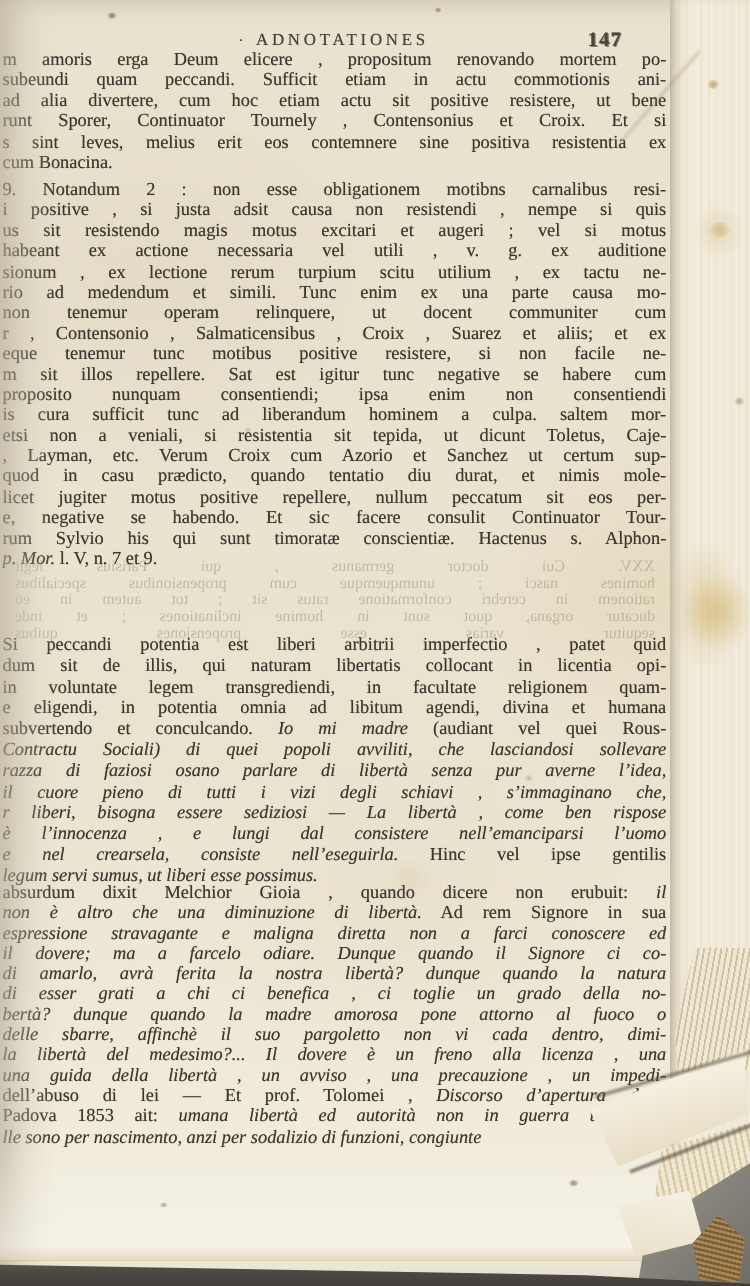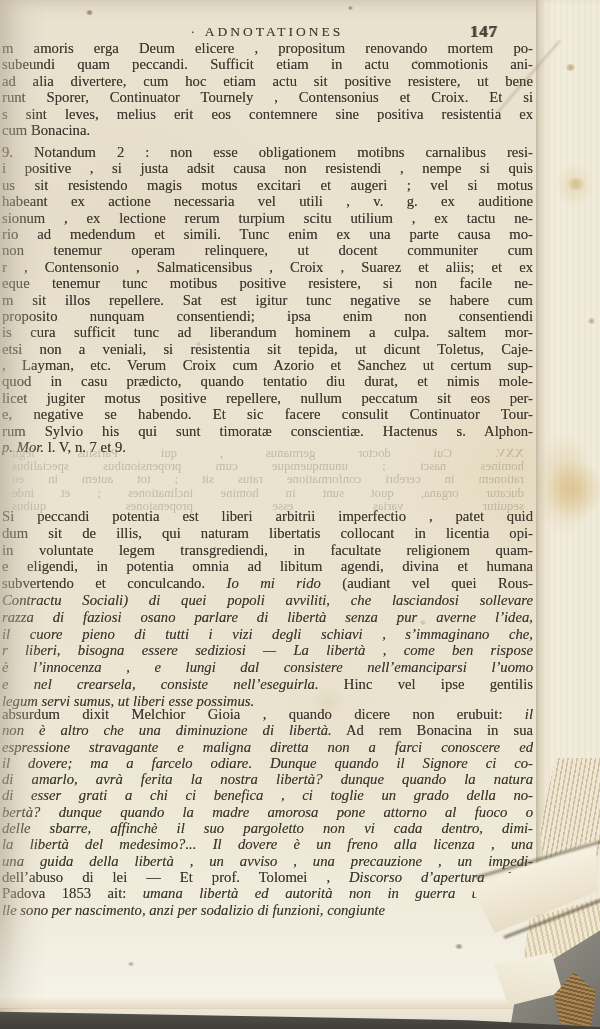--- a/index.html
+++ b/index.html
@@ -143,32 +143,32 @@
         <div class="tline" style="height: 16.4px; line-height: 16.4px;">licet jugiter motus positive repellere, nullum peccatum sit eos per-</div>
         <div class="tline" style="height: 16.4px; line-height: 16.4px;">e, negative se habendo. Et sic facere consulit Continuator Tour-</div>
         <div class="tline" style="height: 16.4px; line-height: 16.4px;">rum Sylvio his qui sunt timoratæ conscientiæ. Hactenus s. Alphon-</div>
         <div class="tline lastline" style="height: 16.4px; line-height: 16.4px;"><span class="it">p. Mor.</span><span> l. V, n. 7 et 9.</span></div>
       </div>
       <div class="para" style="top: 508px;">
         <div class="tline" style="height: 16.8px; line-height: 16.8px;">Si peccandi potentia est liberi arbitrii imperfectio , patet quid</div>
         <div class="tline" style="height: 16.8px; line-height: 16.8px;">dum sit de illis, qui naturam libertatis collocant in licentia opi-</div>
         <div class="tline" style="height: 16.8px; line-height: 16.8px;">in voluntate legem transgrediendi, in facultate religionem quam-</div>
         <div class="tline" style="height: 16.8px; line-height: 16.8px;">e eligendi, in potentia omnia ad libitum agendi, divina et humana</div>
-        <div class="tline" style="height: 16.8px; line-height: 16.8px;"><span>subvertendo et conculcando. </span><span class="it">Io mi rido</span><span> (audiant vel quei Rous-</span></div>
+        <div class="tline" style="height: 16.8px; line-height: 16.8px;"><span>subvertendo et conculcando. </span><span class="it">Io mi madre</span><span> (audiant vel quei Rous-</span></div>
         <div class="tline it" style="height: 16.8px; line-height: 16.8px;">Contractu Sociali) di quei popoli avviliti, che lasciandosi sollevare</div>
         <div class="tline it" style="height: 16.8px; line-height: 16.8px;">razza di faziosi osano parlare di libertà senza pur averne l’idea,</div>
         <div class="tline it" style="height: 16.8px; line-height: 16.8px;">il cuore pieno di tutti i vizi degli schiavi , s’immaginano che,</div>
         <div class="tline it" style="height: 16.8px; line-height: 16.8px;">r liberi, bisogna essere sediziosi — La libertà , come ben rispose</div>
         <div class="tline it" style="height: 16.8px; line-height: 16.8px;">è l’innocenza , e lungi dal consistere nell’emanciparsi l’uomo</div>
         <div class="tline" style="height: 16.8px; line-height: 16.8px;"><span class="it">e nel crearsela, consiste nell’eseguirla.</span><span> Hinc vel ipse gentilis</span></div>
         <div class="tline it lastline" style="height: 16.8px; line-height: 16.8px;">legum servi sumus, ut liberi esse possimus.</div>
       </div>
       <div class="para" style="top: 706px;">
         <div class="tline" style="height: 16.3px; line-height: 16.3px;"><span>absurdum dixit Melchior Gioia , quando dicere non erubuit: </span><span class="it">il</span></div>
-        <div class="tline" style="height: 16.3px; line-height: 16.3px;"><span class="it">non è altro che una diminuzione di libertà.</span><span> Ad rem Bonacina in sua</span></div>
+        <div class="tline" style="height: 16.3px; line-height: 16.3px;"><span class="it">non è altro che una diminuzione di libertà.</span><span> Ad rem Signore in sua</span></div>
         <div class="tline it" style="height: 16.3px; line-height: 16.3px;">espressione stravagante e maligna diretta non a farci conoscere ed</div>
         <div class="tline it" style="height: 16.3px; line-height: 16.3px;">il dovere; ma a farcelo odiare. Dunque quando il Signore ci co-</div>
         <div class="tline it" style="height: 16.3px; line-height: 16.3px;">di amarlo, avrà ferita la nostra libertà? dunque quando la natura</div>
         <div class="tline it" style="height: 16.3px; line-height: 16.3px;">di esser grati a chi ci benefica , ci toglie un grado della no-</div>
         <div class="tline it" style="height: 16.3px; line-height: 16.3px;">bertà? dunque quando la madre amorosa pone attorno al fuoco o</div>
         <div class="tline it" style="height: 16.3px; line-height: 16.3px;">delle sbarre, affinchè il suo pargoletto non vi cada dentro, dimi-</div>
         <div class="tline it" style="height: 16.3px; line-height: 16.3px;">la libertà del medesimo?... Il dovere è un freno alla licenza , una</div>
         <div class="tline it" style="height: 16.3px; line-height: 16.3px;">una guida della libertà , un avviso , una precauzione , un impedi-</div>
         <div class="tline" style="height: 16.3px; line-height: 16.3px;"><span>dell’abuso di lei — Et prof. Tolomei , </span><span class="it">Discorso d’apertura degli</span></div>
         <div class="tline" style="height: 16.3px; line-height: 16.3px;"><span>Padova 1853 ait: </span><span class="it">umana libertà ed autorità non in guerra tra loro,</span></div>

